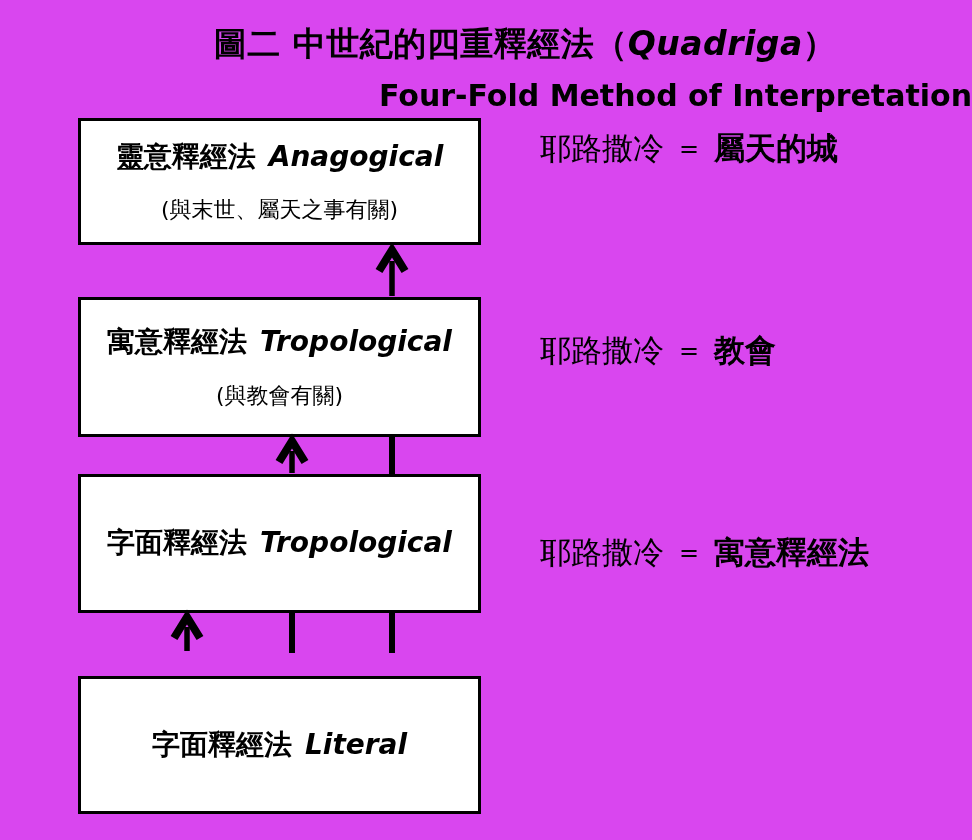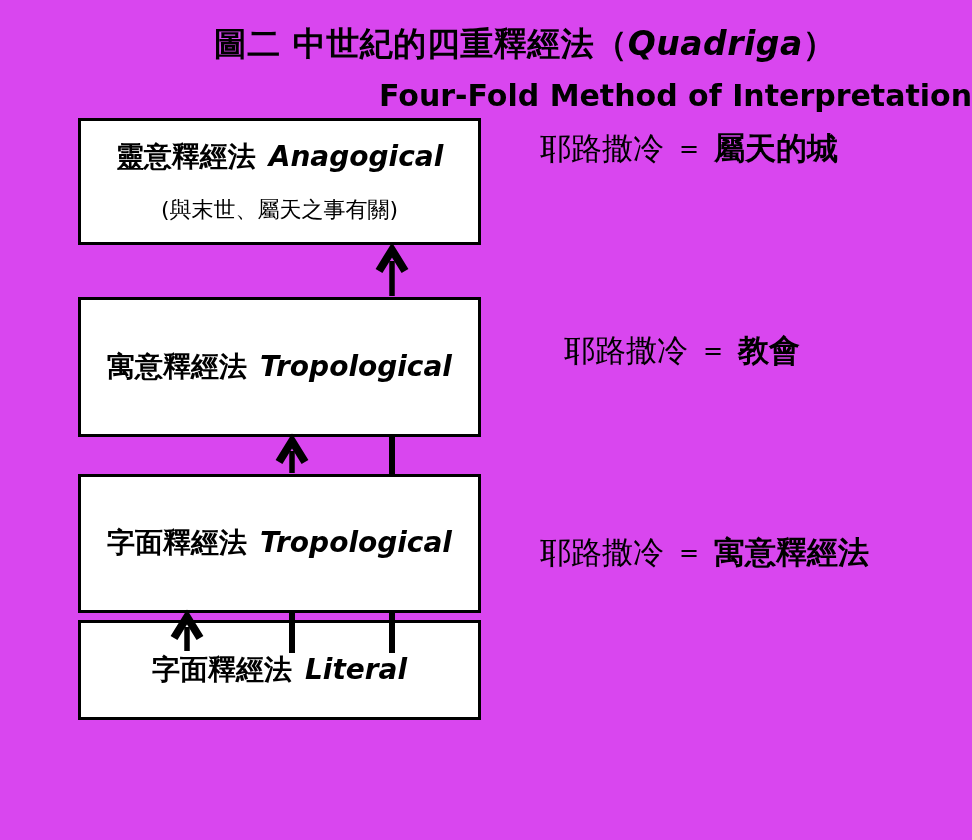--- a/index.html
+++ b/index.html
@@ -41,21 +41,21 @@
     display: flex;
     flex-direction: column;
     align-items: center;
     justify-content: center;
     gap: 25px;
     text-align: center;
   }
   .box-anagogical  { top: 118px; height: 127px; }
   .box-allegorical { top: 297px; height: 140px; }
   .box-tropological{ top: 474px; height: 139px; }
-  .box-literal     { top: 620px; height: 100px; }
+  .box-literal     { top: 676px; height: 138px; }
   .box-line1 {
     font-size: 28px;
     font-weight: bold;
     white-space: nowrap;
     line-height: 1.15;
   }
   .box-line1 .en { font-style: italic; margin-left: 13px; }
   .box-note {
     font-size: 22px;
     font-weight: normal;
@@ -65,21 +65,21 @@
   .eq {
     position: absolute;
     left: 540px;
     height: 44px;
     line-height: 44px;
     font-size: 31px;
     white-space: nowrap;
     text-align: right;
   }
   .eq-anagogical  { top: 126px; }
-  .eq-allegorical { top: 328px; margin-left: 24px; }
+  .eq-allegorical { top: 328px; }
   .eq-tropological{ top: 530px; }
   .eq-literal     { top: 679px; }
   .eq-sign { font-size: 24px; margin: 0 15px; vertical-align: 2px; }
   .eq-meaning { font-weight: bold; }
   .connectors {
     position: absolute;
     top: 0; left: 0;
     width: 972px; height: 840px;
     pointer-events: none;
   }
@@ -101,20 +101,21 @@
     <div class="box-line1">
       <span class="zh">靈意釋經法</span><span class="en">Anagogical</span>
     </div>
     <div class="box-note">(與末世、屬天之事有關)</div>
   </div>
 
   <div class="box box-allegorical">
     <div class="box-line1">
       <span class="zh">寓意釋經法</span><span class="en">Tropological</span>
     </div>
+    <div class="box-note">(與教會有關)</div>
   </div>
 
   <div class="box box-tropological">
     <div class="box-line1">
       <span class="zh">字面釋經法</span><span class="en">Tropological</span>
     </div>
   </div>
 
   <div class="box box-literal">
     <div class="box-line1">

